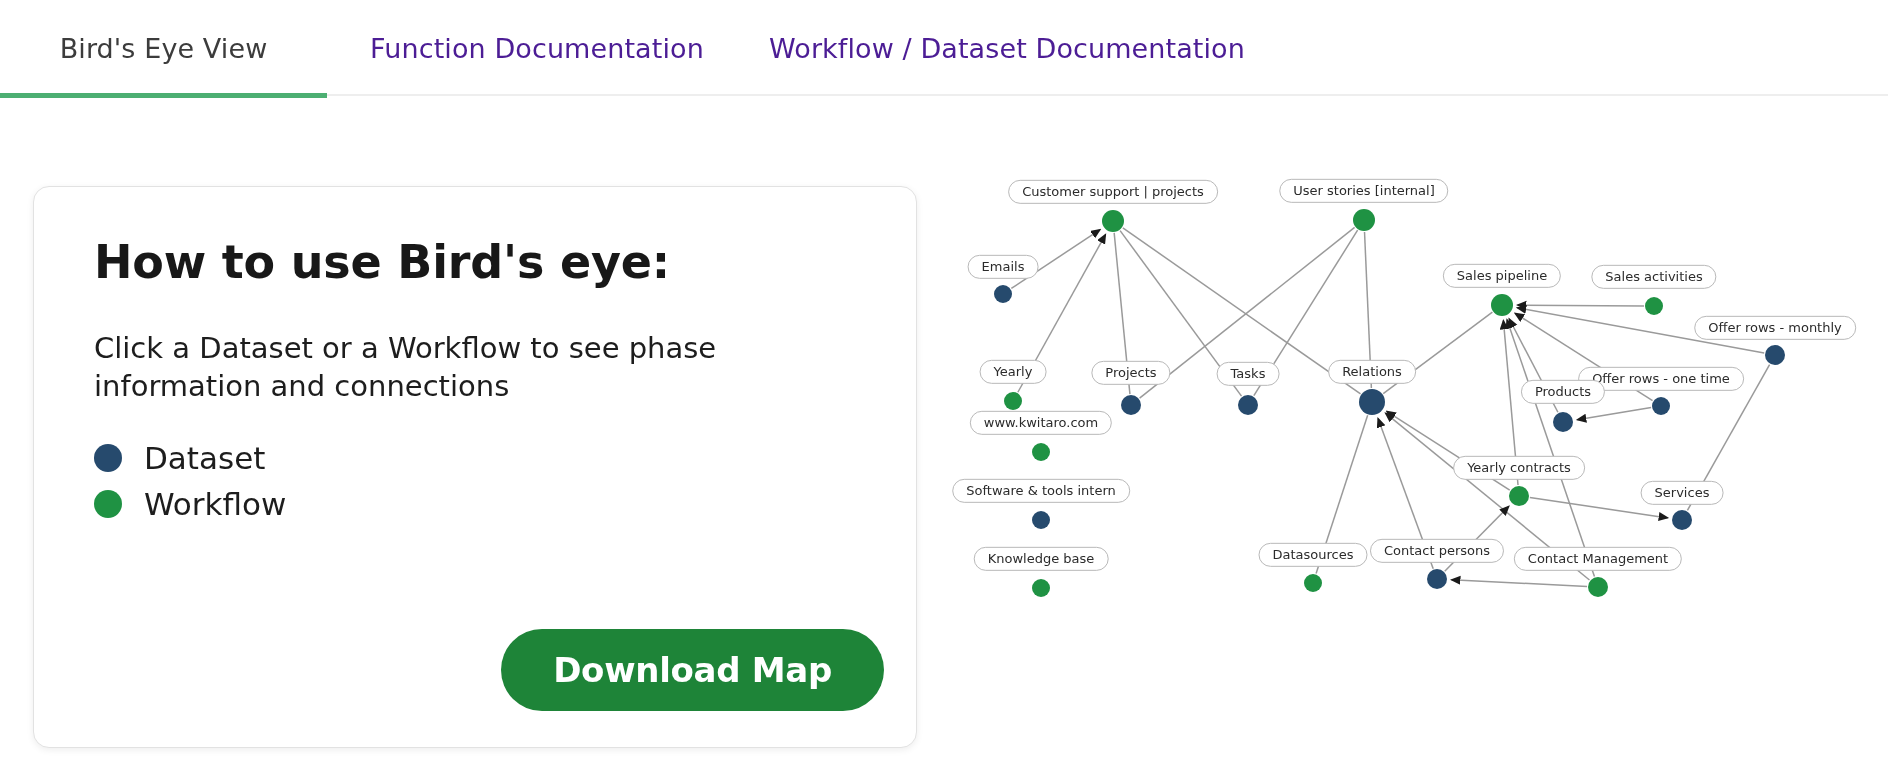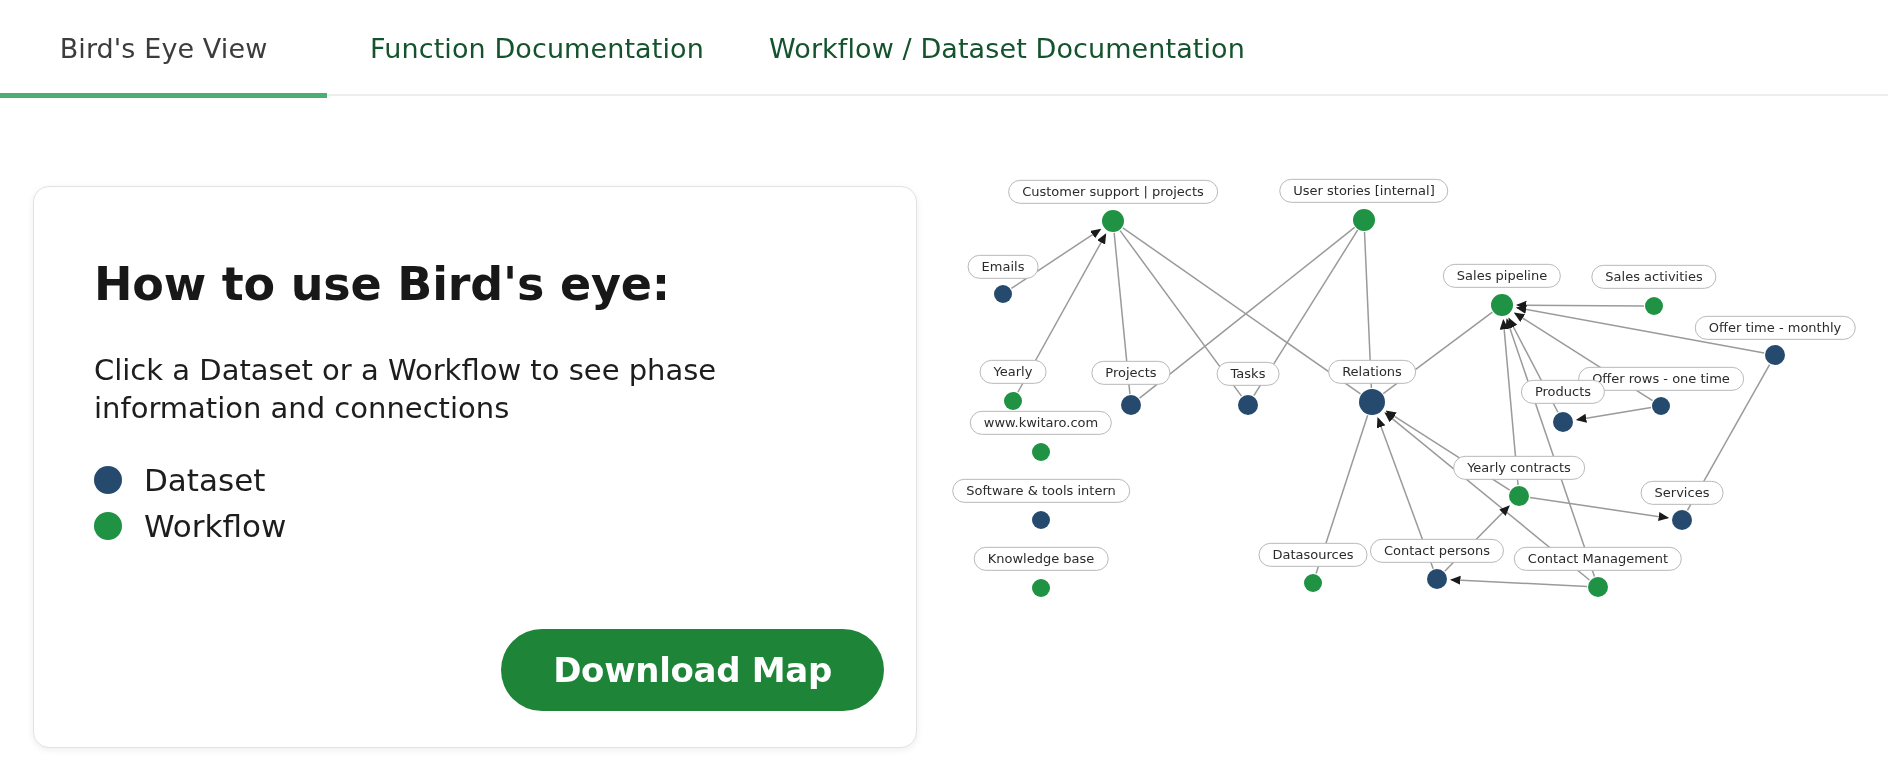--- a/index.html
+++ b/index.html
@@ -25,21 +25,21 @@
     display: flex;
     align-items: center;
   }
   .tab {
     height: 96px;
     display: flex;
     align-items: center;
     justify-content: center;
     font-size: 27px;
     letter-spacing: 0.1px;
-    color: #14532d;
+    color: #4c1d95;
     cursor: pointer;
     white-space: nowrap;
     position: relative;
     padding: 0 18px;
   }
   .tab.active { color: #3c3c3c; }
   .tab.active::after {
     content: "";
     position: absolute;
     left: 0; right: 0; bottom: -2px;
@@ -52,21 +52,21 @@
 
   
   .card {
     position: absolute;
     left: 33px; top: 186px;
     width: 884px; height: 562px;
     background: #ffffff;
     border: 1.5px solid #e2e2e2;
     border-radius: 16px;
     box-shadow: 0 2px 7px rgba(0,0,0,0.07);
-    padding: 70px 60px 0 60px;
+    padding: 48px 60px 0 60px;
   }
   .card h1 {
     margin: 0 0 40px 0;
     font-size: 46px;
     font-weight: 700;
     color: #181818;
     letter-spacing: -0.2px;
   }
   .card p {
     margin: 0 0 34px 0;
@@ -211,21 +211,21 @@
       <div class="pill" style="left: 173px; top: 42px;">Customer support | projects</div>
       <div class="node workflow" style="left: 173px; top: 71px; width: 22px; height: 22px;"></div>
       <div class="pill" style="left: 424px; top: 41px;">User stories [internal]</div>
       <div class="node workflow" style="left: 424px; top: 70px; width: 22px; height: 22px;"></div>
       <div class="pill" style="left: 63px; top: 117px;">Emails</div>
       <div class="node dataset" style="left: 63px; top: 144px; width: 18px; height: 18px;"></div>
       <div class="pill" style="left: 562px; top: 126px;">Sales pipeline</div>
       <div class="node workflow" style="left: 562px; top: 155px; width: 22px; height: 22px;"></div>
       <div class="pill" style="left: 714px; top: 127px;">Sales activities</div>
       <div class="node workflow" style="left: 714px; top: 156px; width: 18px; height: 18px;"></div>
-      <div class="pill" style="left: 835px; top: 178px;">Offer time - monthly</div>
+      <div class="pill" style="left: 835px; top: 178px;">Offer rows - monthly</div>
       <div class="node dataset" style="left: 835px; top: 205px; width: 20px; height: 20px;"></div>
       <div class="pill" style="left: 721px; top: 229px;">Offer rows - one time</div>
       <div class="node dataset" style="left: 721px; top: 256px; width: 18px; height: 18px;"></div>
       <div class="pill" style="left: 73px; top: 222px;">Yearly</div>
       <div class="node workflow" style="left: 73px; top: 251px; width: 18px; height: 18px;"></div>
       <div class="pill" style="left: 191px; top: 223px;">Projects</div>
       <div class="node dataset" style="left: 191px; top: 255px; width: 20px; height: 20px;"></div>
       <div class="pill" style="left: 308px; top: 224px;">Tasks</div>
       <div class="node dataset" style="left: 308px; top: 255px; width: 20px; height: 20px;"></div>
       <div class="pill" style="left: 432px; top: 222px;">Relations</div>

